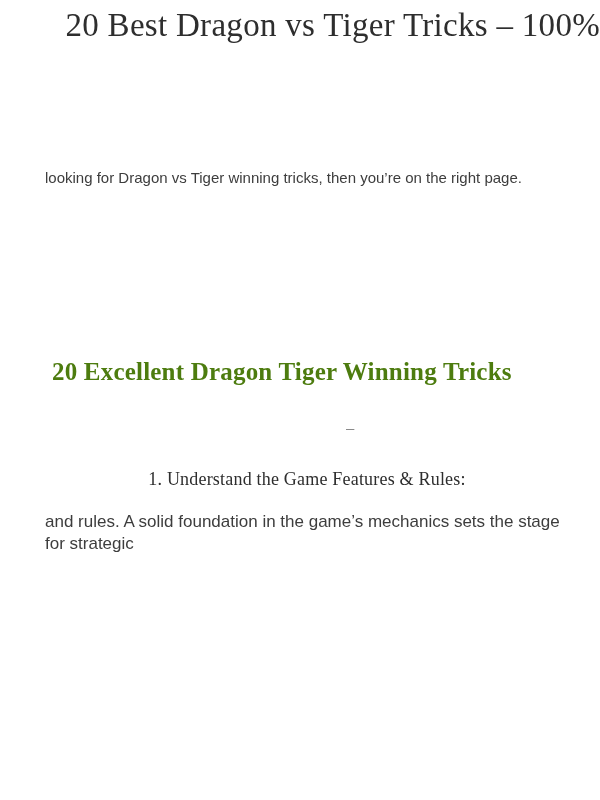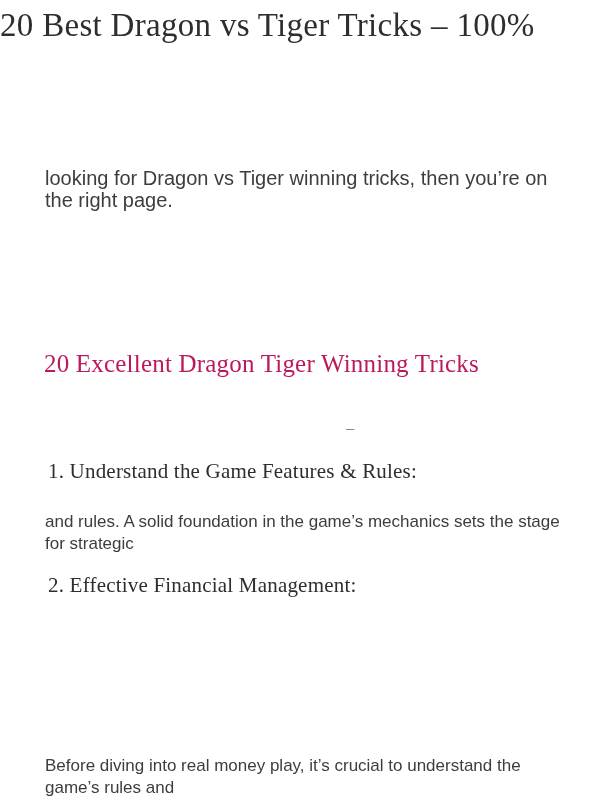--- a/index.html
+++ b/index.html
@@ -14,72 +14,73 @@
     background: #ffffff;
     overflow: hidden;
     font-family: "Liberation Sans", sans-serif;
   }
   .page-title {
     position: absolute;
     top: 6px;
     left: 0;
     right: 0;
     margin: 0;
-    text-align: left;
+    text-align: right;
     font-family: "Liberation Serif", serif;
     font-weight: 500;
     font-size: 33px;
     line-height: 38px;
     color: #2e2e2e;
     letter-spacing: 0.3px;
   }
   .page-title .line { display: block; }
   .intro-paragraph {
     position: absolute;
     top: 167px;
     left: 45px;
     right: 40px;
     margin: 0;
-    font-size: 20px;
+    font-size: 15px;
     line-height: 22px;
     color: #3d3d3d;
   }
   .section-heading {
     position: absolute;
     top: 349px;
     left: 44px;
     right: 30px;
-    margin: 0;
+    margin: 8px;
     font-family: "Liberation Serif", serif;
-    font-weight: 400;
+    font-weight: 700;
     font-size: 25px;
     line-height: 30px;
-    color: #be185d;
+    color: #4d7c0f;
     letter-spacing: 0.2px;
   }
   .separator-dash {
     position: absolute;
     top: 419px;
     left: 346px;
     margin: 0;
     font-size: 15px;
     line-height: 18px;
     color: #8a8a8a;
   }
   .trick-heading {
     position: absolute;
     left: 44px;
     right: 30px;
-    margin: 4px;
+    margin: 12px;
     font-family: "Liberation Serif", serif;
     font-weight: 500;
-    font-size: 21px;
+    font-size: 18px;
     line-height: 26px;
     color: #2e2e2e;
     letter-spacing: 0.2px;
+    text-align: center;
   }
   .trick-body {
     position: absolute;
     left: 45px;
     right: 30px;
     margin: 0;
     font-size: 17px;
     line-height: 22px;
     color: #3d3d3d;
   }
@@ -101,18 +102,16 @@
   <p class="intro-paragraph">looking for Dragon vs Tiger winning tricks, then you’re on the right page.</p>
 
   <h2 class="section-heading">20 Excellent Dragon Tiger Winning Tricks</h2>
 
   <div class="separator-dash">–</div>
 
   <h3 id="trick-1-heading" class="trick-heading">1. Understand the Game Features &amp; Rules:</h3>
 
   <p id="trick-1-body" class="trick-body">and rules. A solid foundation in the game’s mechanics sets the stage for strategic</p>
 
-  <h3 id="trick-2-heading" class="trick-heading">2. Effective Financial Management:</h3>
 
 
-  <p id="trick-3-body" class="trick-body">Before diving into real money play, it’s crucial to understand the game’s rules and</p>
 
 </div>
 
 </body></html>

